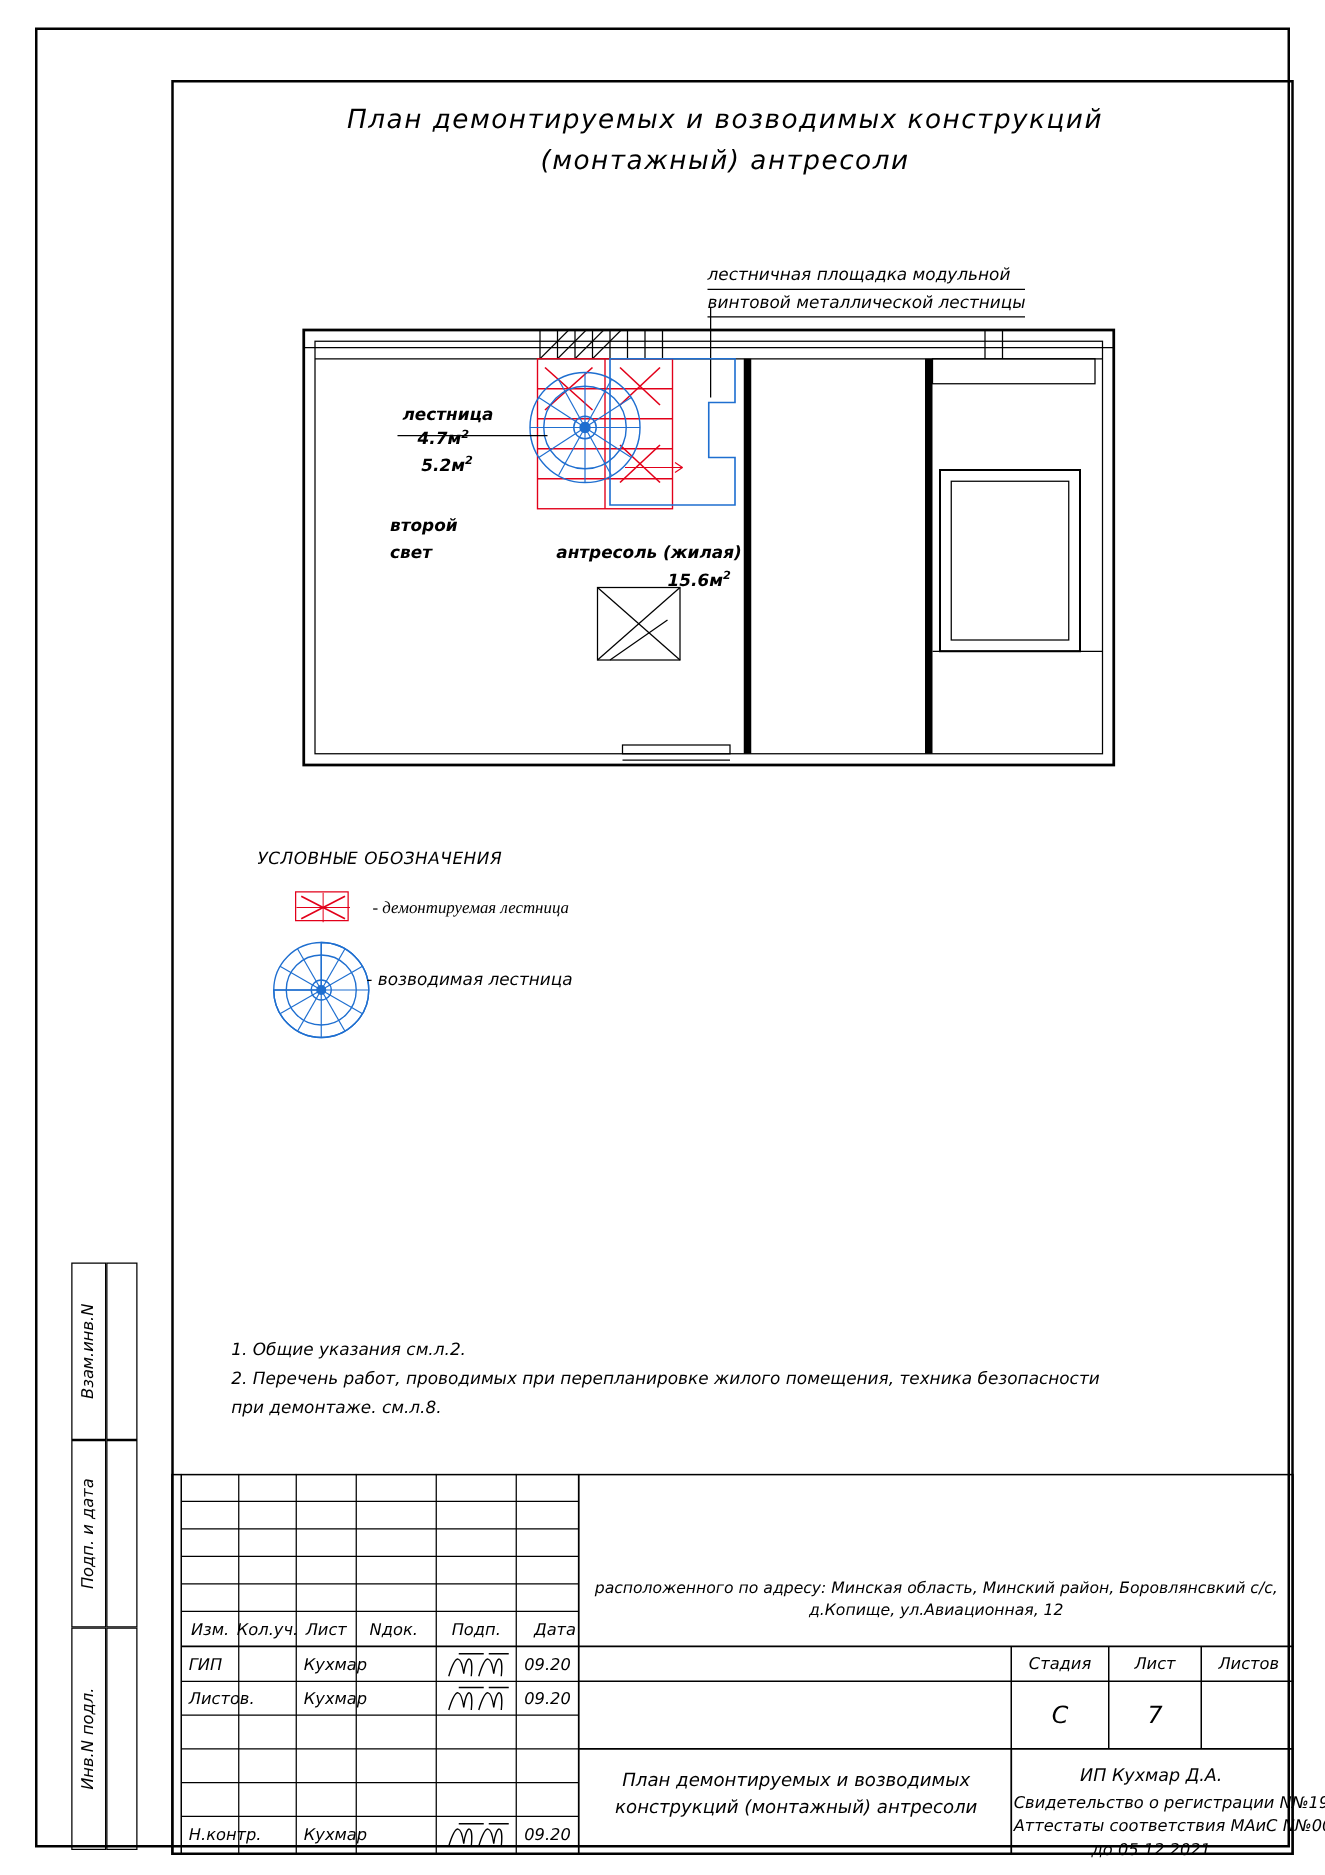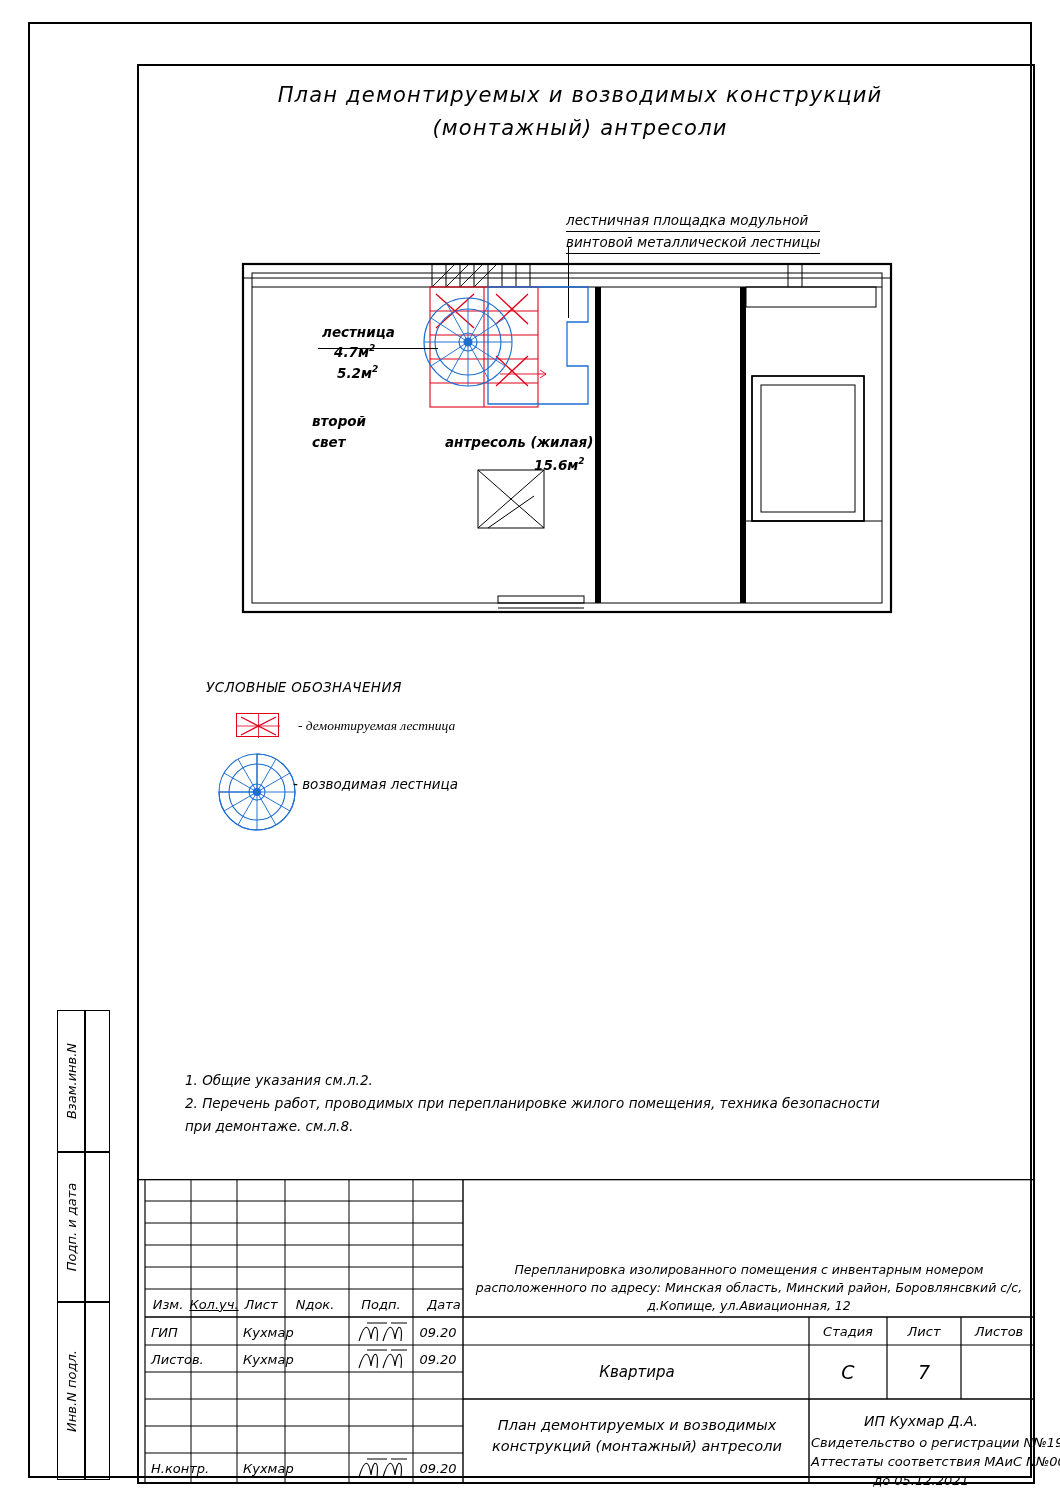--- a/index.html
+++ b/index.html
@@ -362,21 +362,21 @@
         <line x1="672" y1="138" x2="672" y2="220" stroke-width="1.2"></line>
         <line x1="750" y1="138" x2="750" y2="220" stroke-width="1.2"></line>
         <line x1="824" y1="138" x2="824" y2="220" stroke-width="1.2"></line>
 
         <line x1="672" y1="220" x2="672" y2="305" stroke-width="1.4"></line>
       </g>
     </svg>
 
     
     <div class="tb-cell c" style="left:8px;  top:112px; width:46px; height:26px;">Изм.</div>
-    <div class="tb-cell c" style="left:54px; top:112px; width:46px; height:26px;text-decoration:underline;">Кол.уч.</div>
+    <div class="tb-cell c" style="left:54px; top:112px; width:46px; height:26px;">Кол.уч.</div>
     <div class="tb-cell c" style="left:100px;top:112px; width:48px; height:26px;">Лист</div>
     <div class="tb-cell c" style="left:148px;top:112px; width:60px; height:26px;">Nдок.</div>
     <div class="tb-cell c" style="left:212px;top:112px; width:64px; height:26px;">Подп.</div>
     <div class="tb-cell c" style="left:276px;top:112px; width:62px; height:26px;">Дата</div>
 
     
     <div class="tb-cell l" style="left:8px;  top:140px; width:46px; height:26px;">ГИП</div>
     <div class="tb-cell l" style="left:100px;top:140px; width:112px;height:26px;">Кухмар</div>
     <div class="tb-cell c" style="left:276px;top:140px; width:50px; height:26px;">09.20</div>
 
@@ -400,36 +400,34 @@
       </svg>
     </div>
     <div class="sig" style="left:216px; top:274px;">
       <svg width="58" height="28" viewBox="0 0 58 28">
         <path d="M6 24 C12 4, 16 8, 18 22 C20 6, 26 6, 24 24 M14 6 L34 6 M30 24 C36 4, 40 8, 42 22 C44 6, 50 6, 48 24 M38 6 L54 6" stroke="#000" stroke-width="1.1" fill="none"></path>
       </svg>
     </div>
 
     
     <div class="tb-cell multi" style="left:330px; top:78px; width:564px; height:58px; font-size:12.5px; padding-top:4px;">
-      <div>Перепланировка изолированного помещения с инвентарным номером</div>
       <div>расположенного по адресу: Минская область, Минский район, Боровлянсвкий с/с,</div>
       <div>д.Копище, ул.Авиационная, 12</div>
     </div>
 
     
     <div class="tb-cell c" style="left:672px; top:139px; width:78px; height:27px;">Стадия</div>
     <div class="tb-cell c" style="left:750px; top:139px; width:74px; height:27px;">Лист</div>
     <div class="tb-cell c" style="left:824px; top:139px; width:76px; height:27px;">Листов</div>
 
     <div class="tb-cell c big" style="left:672px; top:168px; width:78px; height:50px;">С</div>
     <div class="tb-cell c big" style="left:750px; top:168px; width:74px; height:50px;">7</div>
     <div class="tb-cell c big" style="left:824px; top:168px; width:70px; height:50px;"></div>
 
     
-    <div class="tb-cell c" style="left:330px; top:166px; width:340px; height:54px; font-size:15px;">Квартира</div>
 
     
     <div class="tb-cell multi" style="left:330px; top:236px; width:340px; font-size:14.5px;">
       <div>План демонтируемых и возводимых</div>
       <div>конструкций (монтажный) антресоли</div>
     </div>
 
     
     <div class="tb-cell multi" style="left:674px; top:232px; width:220px;">
       <div style="font-size:14px;">ИП Кухмар Д.А.</div>

